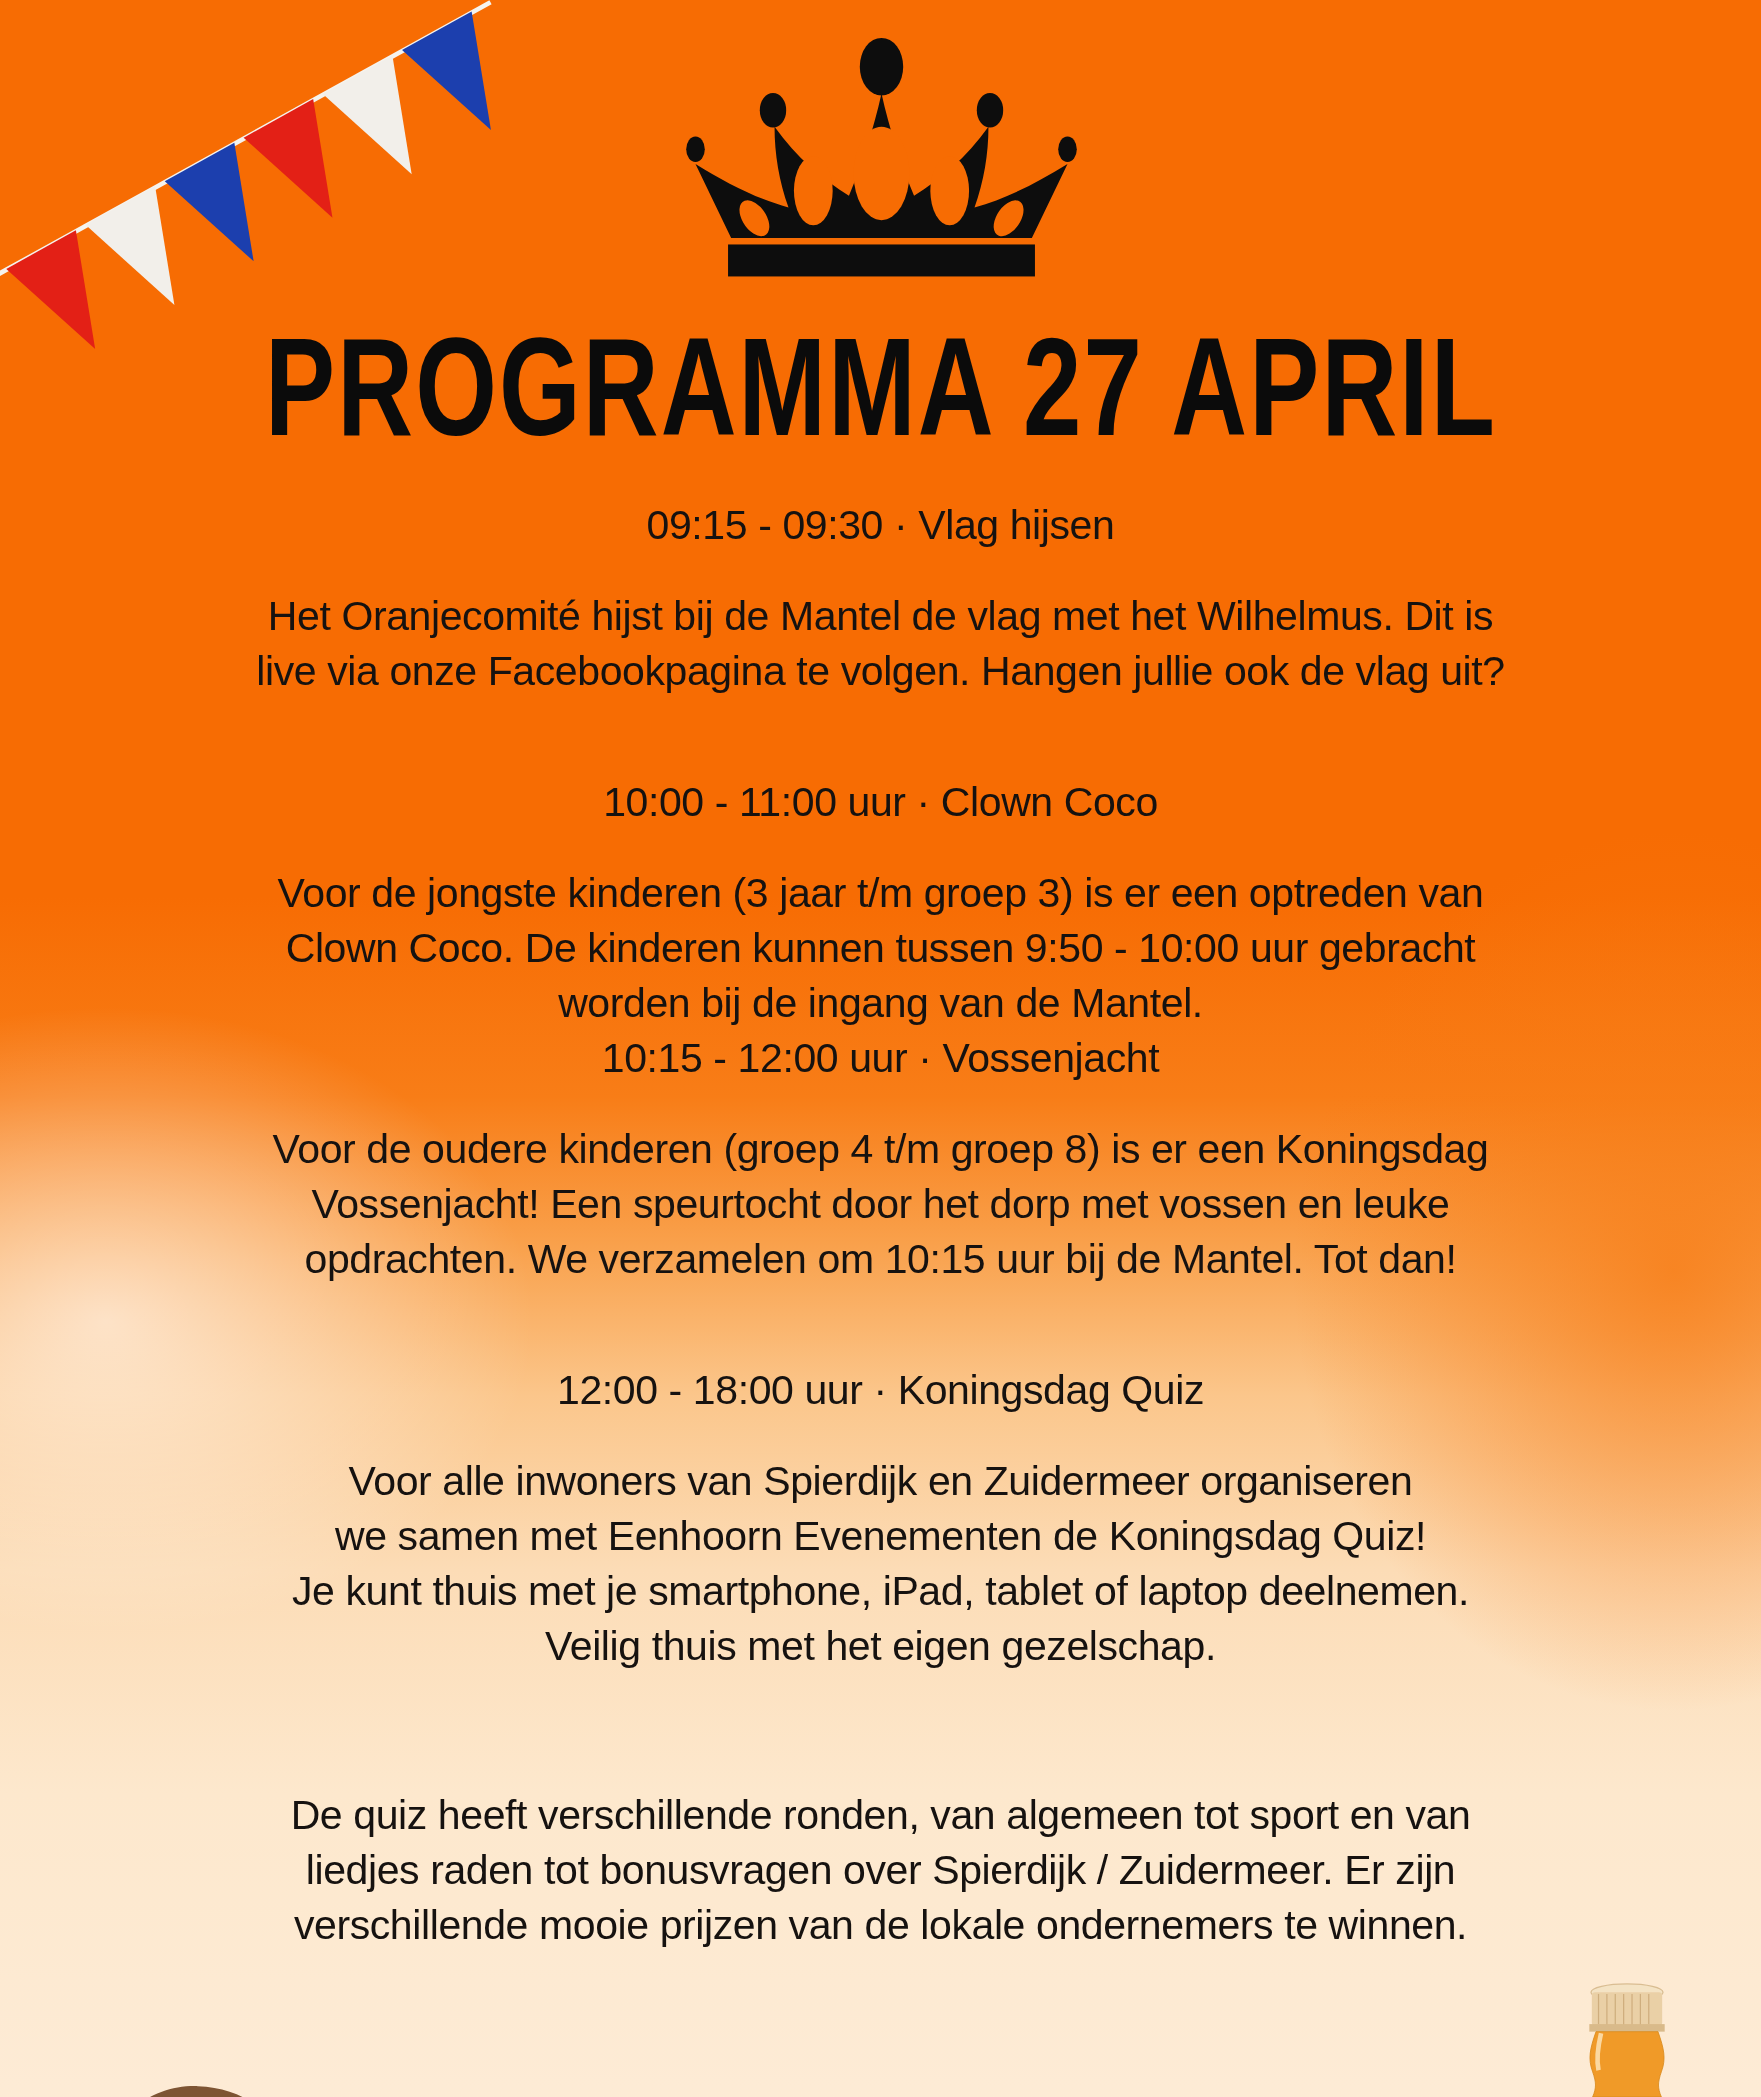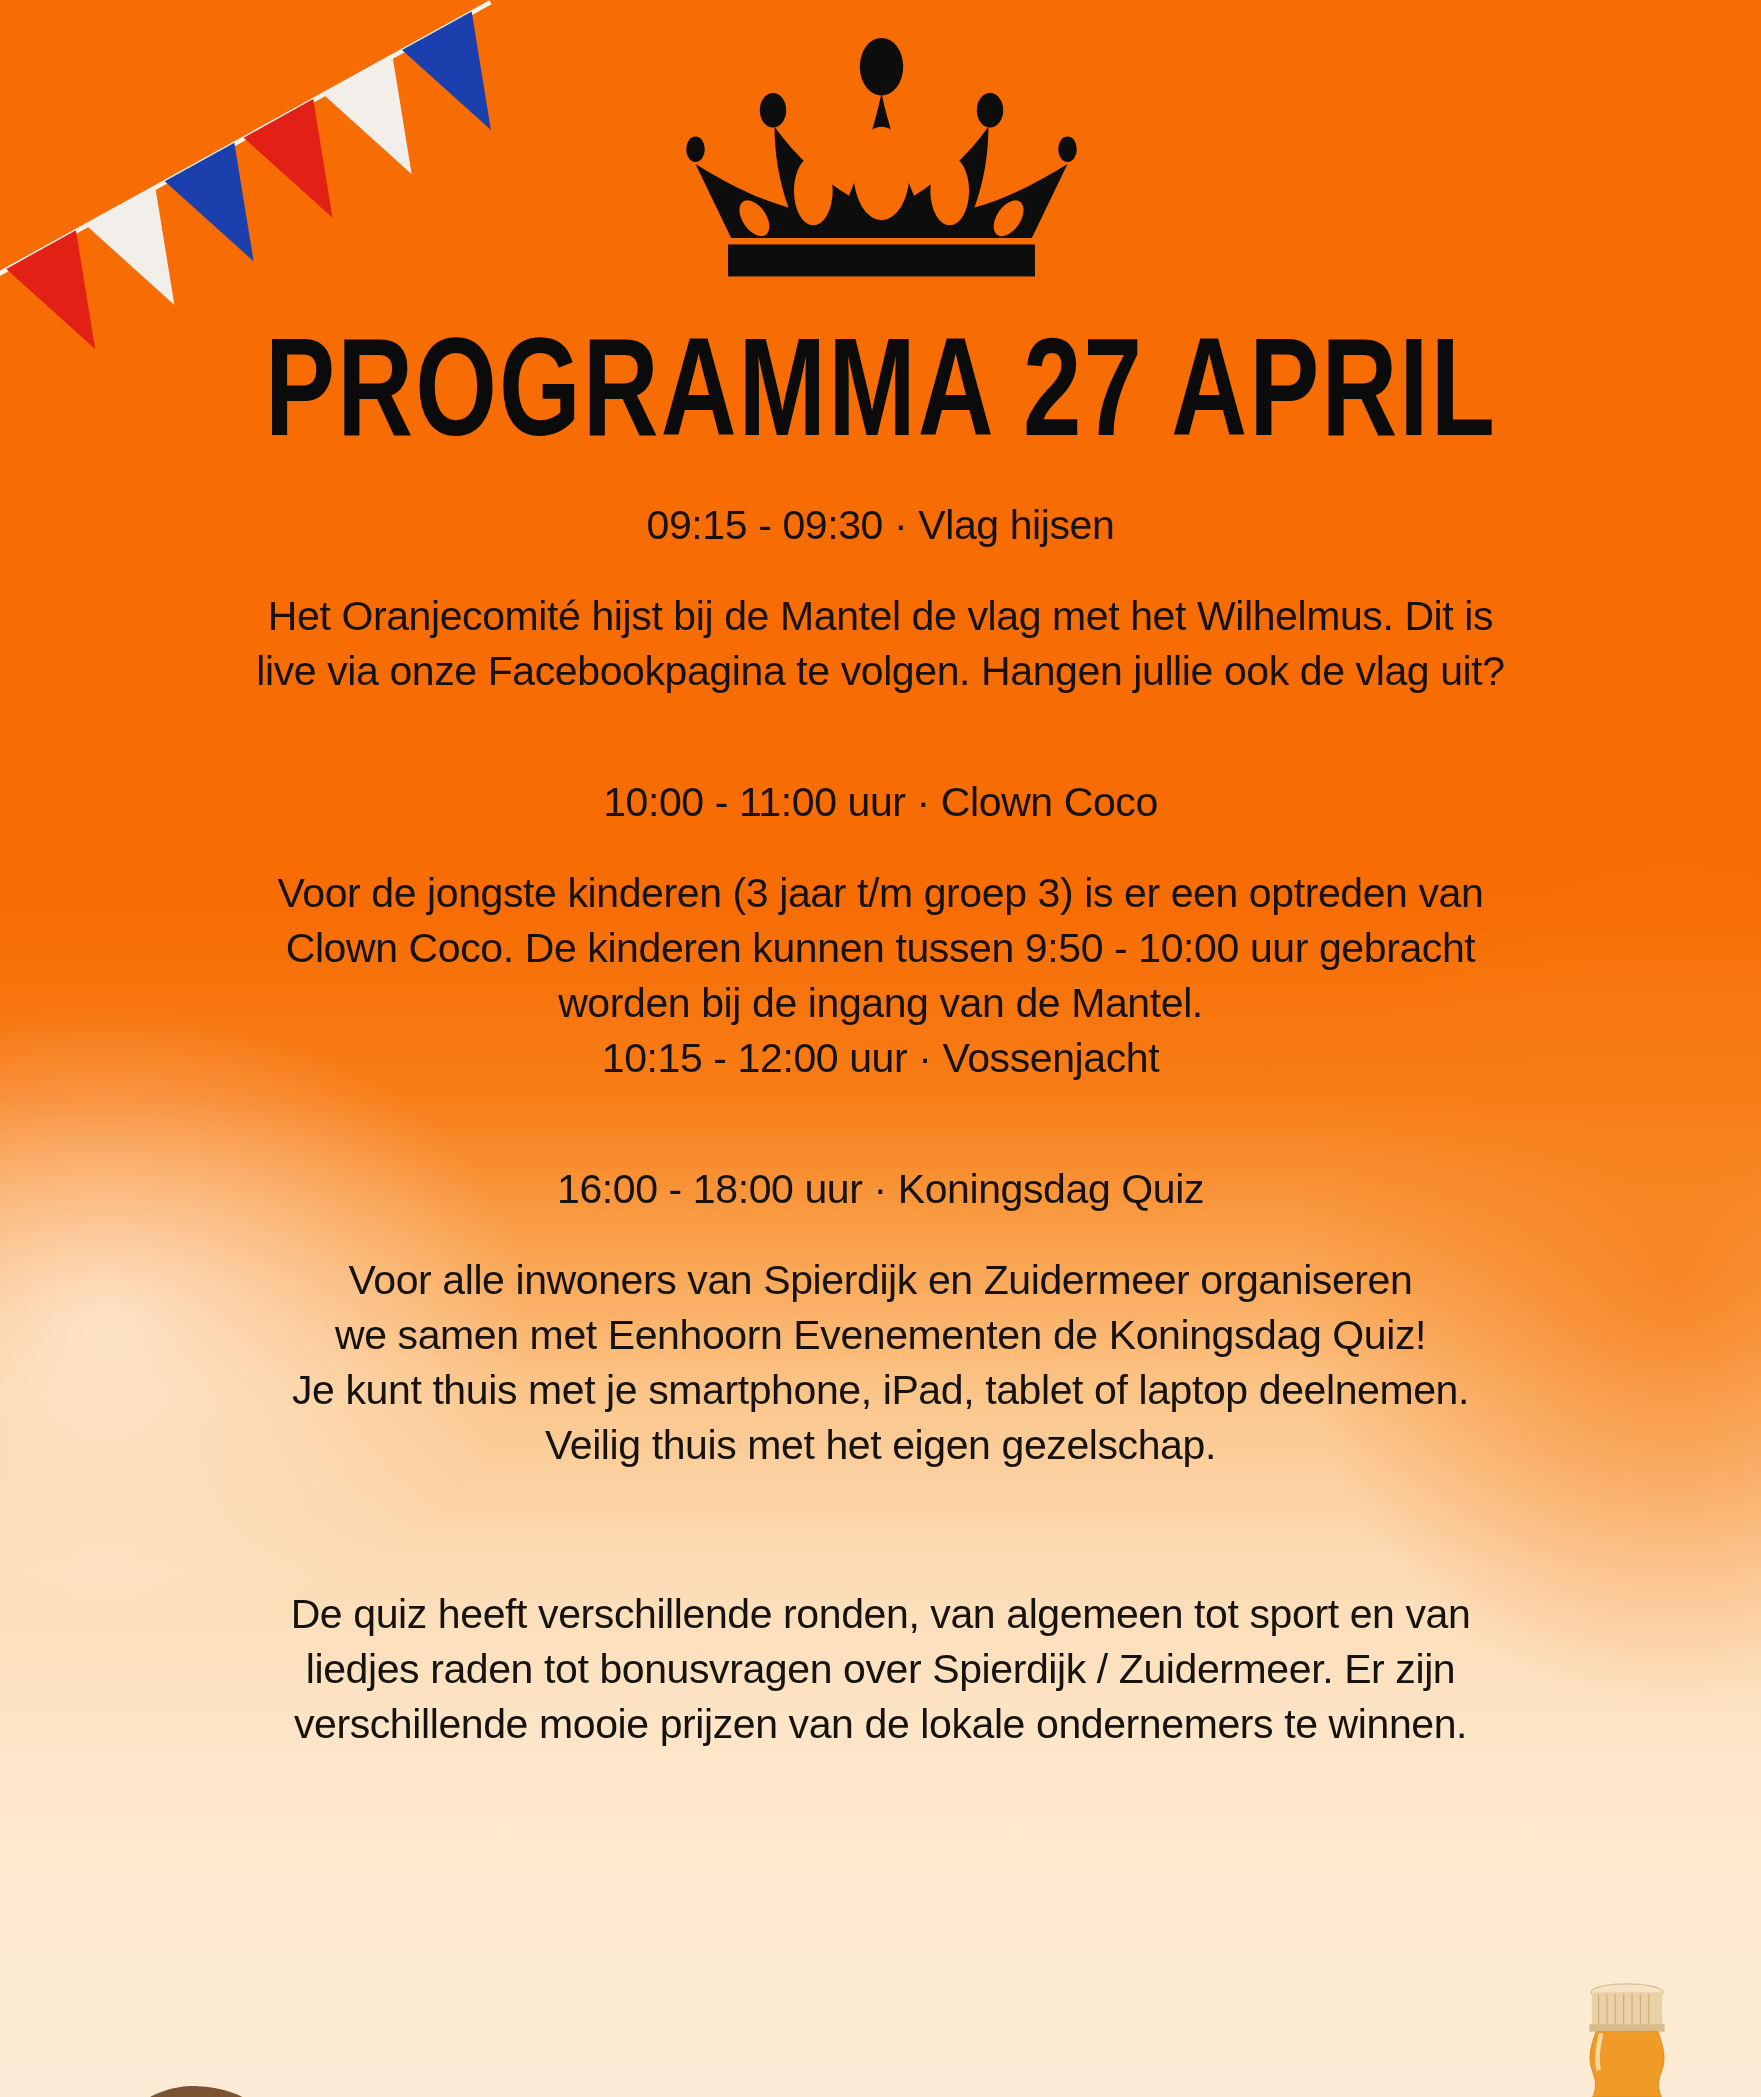--- a/index.html
+++ b/index.html
@@ -71,24 +71,27 @@
     </div>
     <div class="gap-lg"></div>
     <div>
       <div class="sec-header">10:00 - 11:00 uur · Clown Coco</div>
       <div class="pre">Voor de jongste kinderen (3 jaar t/m groep 3) is er een optreden van
 Clown Coco.  De kinderen kunnen tussen 9:50 - 10:00 uur gebracht
 worden bij de ingang van de Mantel.</div>
     </div>
     <div>
       <div class="sec-header">10:15 - 12:00 uur · Vossenjacht</div>
+      <div class="pre">Voor de oudere kinderen (groep 4 t/m groep 8) is er een Koningsdag
+Vossenjacht! Een speurtocht door het dorp met vossen en leuke
+opdrachten. We verzamelen om 10:15 uur bij de Mantel. Tot dan!</div>
     </div>
     <div class="gap-lg"></div>
     <div>
-      <div class="sec-header">16:00 - 18:00 uur · Koningsdag Quiz</div>
+      <div class="sec-header">12:00 - 18:00 uur · Koningsdag Quiz</div>
       <div class="pre">Voor alle inwoners van Spierdijk en Zuidermeer organiseren
 we samen met Eenhoorn Evenementen de Koningsdag Quiz!
 Je kunt thuis met je smartphone, iPad, tablet of laptop deelnemen.
 Veilig thuis met het eigen gezelschap.</div>
     </div>
     <div class="gap-xl"></div>
     <div class="pre">De quiz heeft verschillende ronden, van algemeen tot sport en van
 liedjes raden tot bonusvragen over Spierdijk / Zuidermeer. Er zijn
 verschillende mooie prijzen van de lokale ondernemers te winnen.</div>
     <div class="gap-xl"></div>

